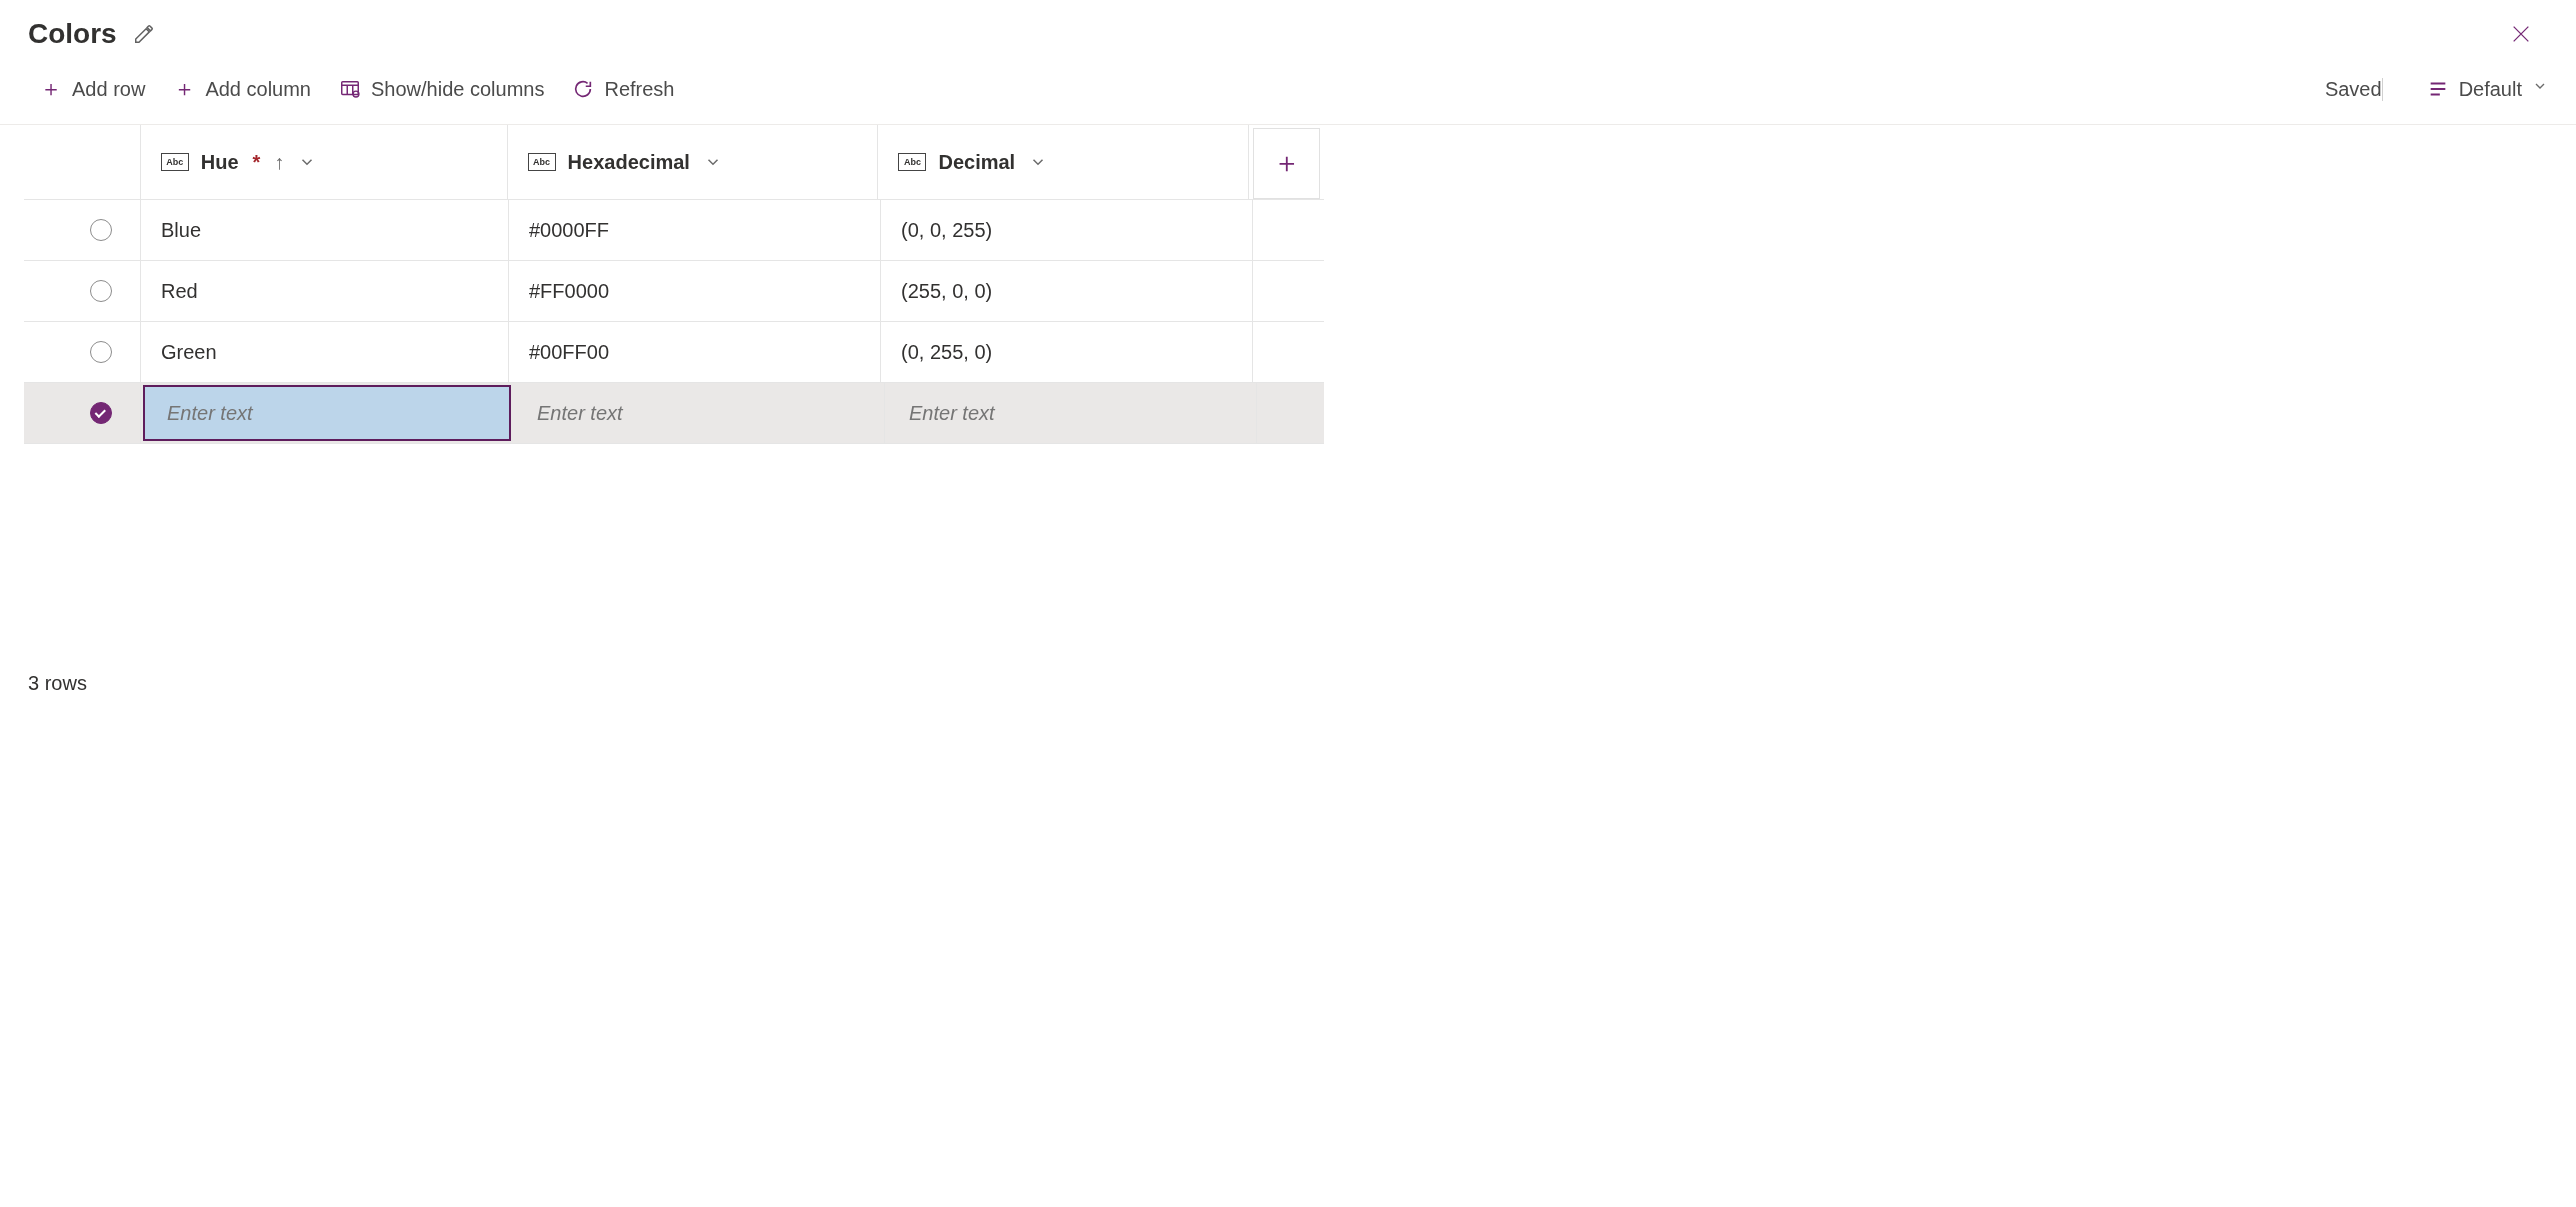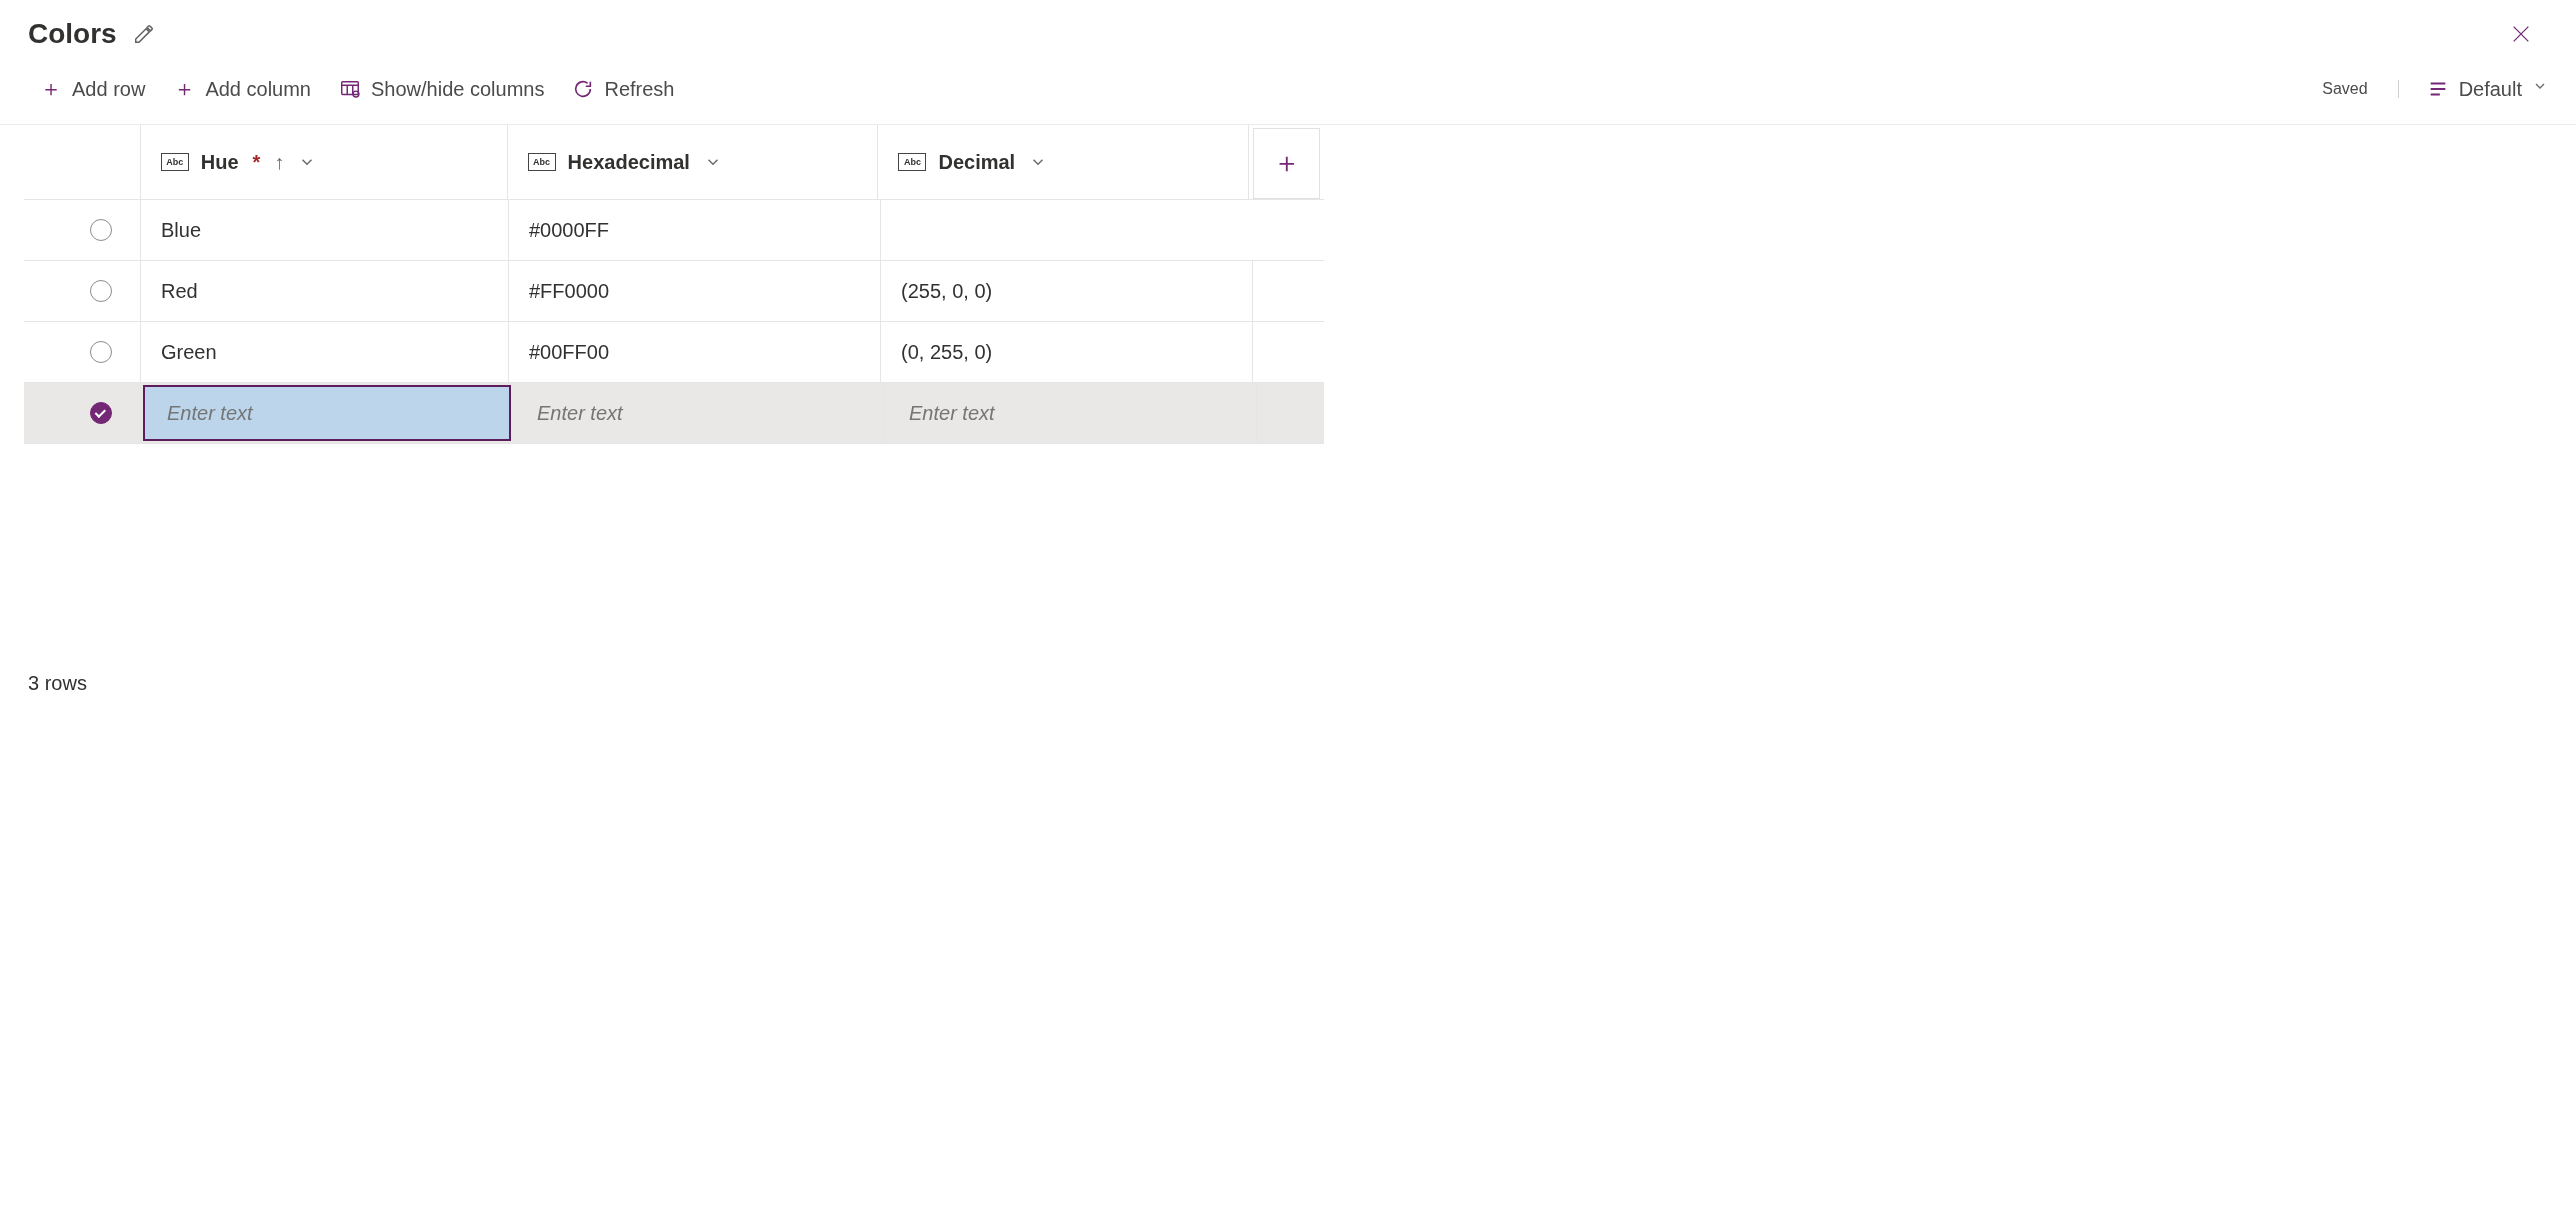--- a/index.html
+++ b/index.html
@@ -51,25 +51,25 @@
     color: #4b4b4b;
     cursor: pointer;
     background: none;
     border: none;
     padding: 2px 4px;
   }
   .tb-btn .plus { color: #742774; font-size: 22px; font-weight: 300; }
   .tb-btn svg { color: #742774; }
   .toolbar .spacer { flex: 1; }
   .saved-label {
-    font-size: 16px;
+    font-size: 20px;
     color: #4b4b4b;
-    padding-right: 30px;
+    padding-right: 0;
     border-right: 1px solid #d0d0d0;
-    margin-right: 8px;
+    margin-right: 24px;
   }
   .view-selector {
     display: inline-flex;
     align-items: flex-start;
     gap: 10px;
     font-size: 20px;
     color: #4b4b4b;
     cursor: pointer;
   }
   .view-selector .view-lines { color: #742774; }
@@ -295,20 +295,21 @@
           <div class="add-col-btn">＋</div>
         </div>
       </div>
 
       <div class="grid-row">
         <div class="col col-sel">
             <span class="row-radio"></span>
           </div>
         <div class="col col-hue">Blue</div>
         <div class="col col-hex">#0000FF</div>
+        <div class="col col-dec">(0, 0, 255)</div>
       </div>
 
       <div class="grid-row">
         <div class="col col-sel">
             <span class="row-radio"></span>
           </div>
         <div class="col col-hue">Red</div>
         <div class="col col-hex">#FF0000</div>
         <div class="col col-dec">(255, 0, 0)</div>
       </div>

